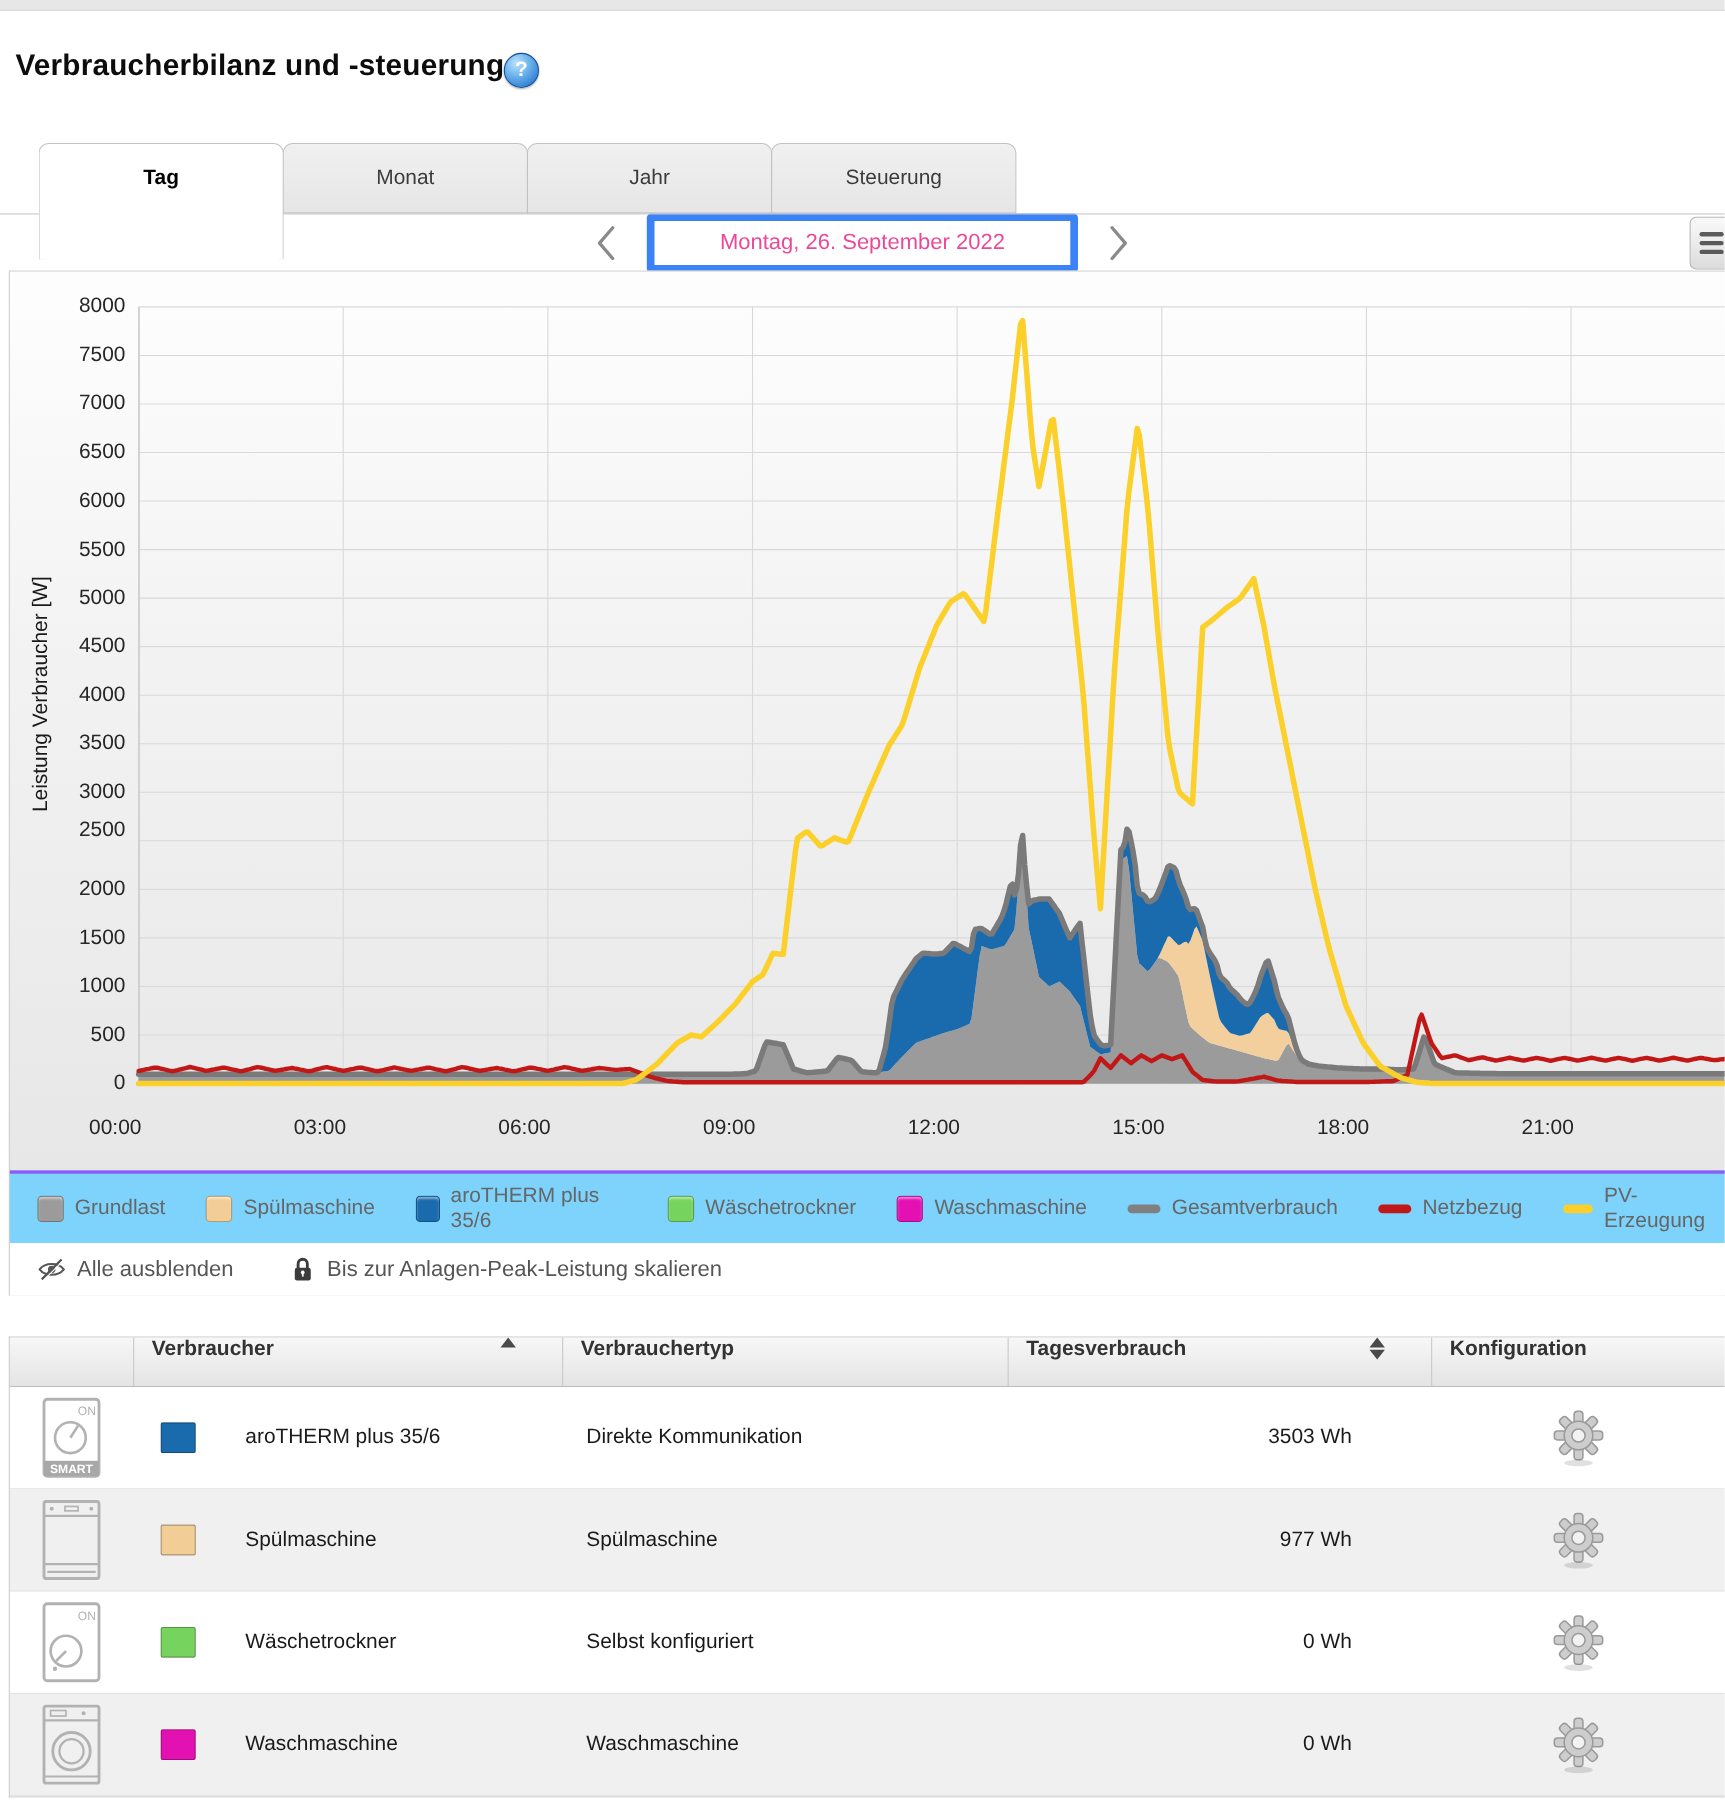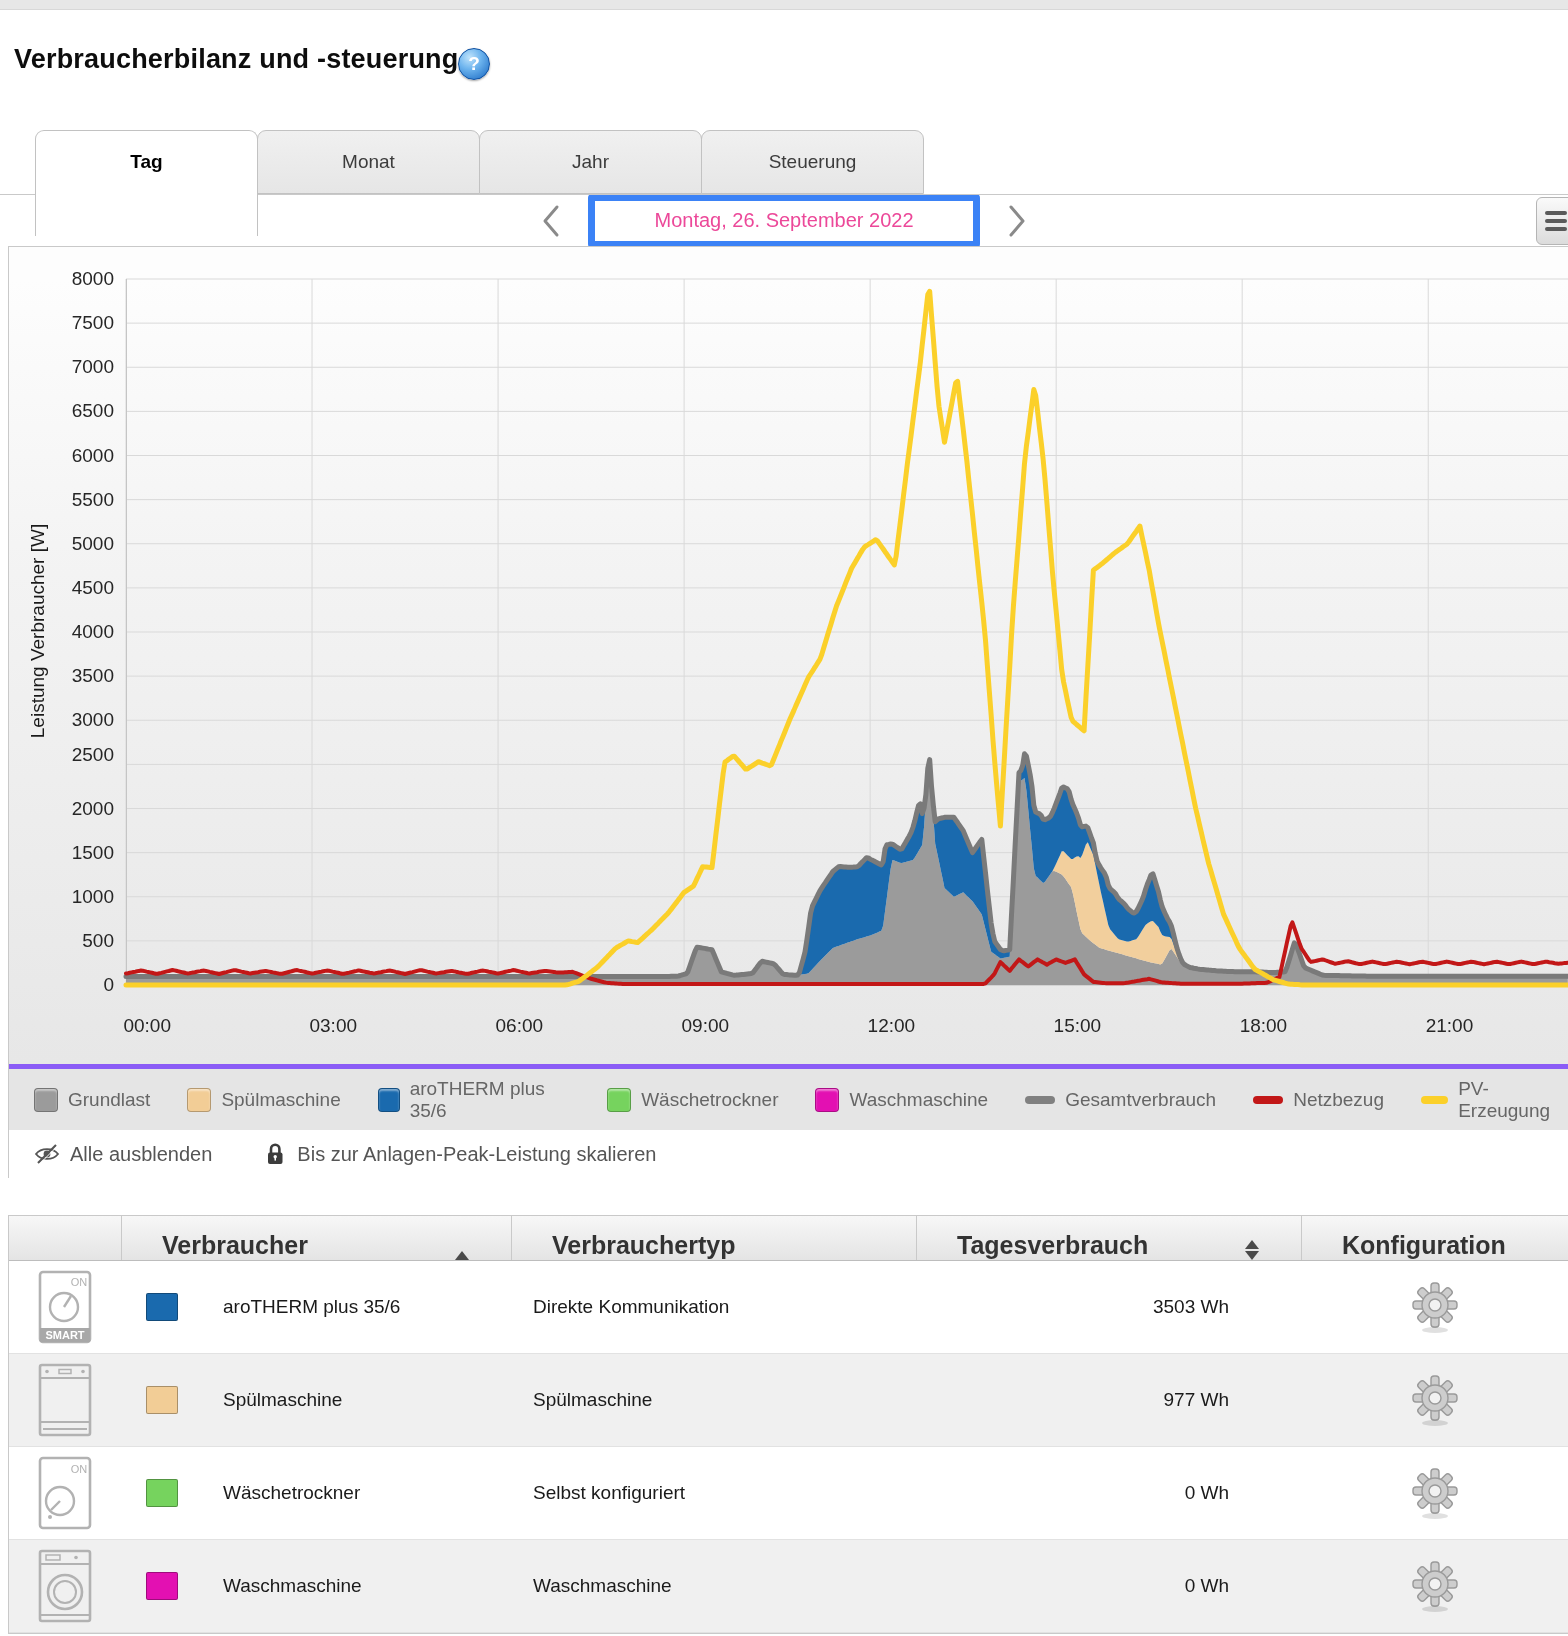--- a/index.html
+++ b/index.html
@@ -30,42 +30,42 @@
      background:linear-gradient(#fafafa,#dcdcdc);display:flex;flex-direction:column;align-items:flex-start;
      justify-content:center;gap:4px;padding-left:8px;box-sizing:border-box;cursor:pointer;}
   #chart-menu-button span{display:block;width:22px;height:4px;background:#5a5a5a;border-radius:2px;}
   
   #panel{position:absolute;left:8px;top:246px;width:1562px;height:932px;box-sizing:border-box;
      border:1px solid #c9c9c9;background:#fff;}
   #chart-zone{position:absolute;left:0;top:0;width:100%;height:817px;
      background:linear-gradient(#fdfdfd 4%,#f3f3f3 40%,#e7e7e7 100%);}
   #plot{position:absolute;left:117px;top:32px;width:1443px;height:706px;overflow:visible;}
   .ytick{position:absolute;width:100px;text-align:right;font-size:19px;color:#262626;}
-  .xtick{position:absolute;top:768px;width:90px;margin-left:-45px;text-align:right;font-size:19px;color:#262626;}
+  .xtick{position:absolute;top:768px;width:90px;margin-left:-45px;text-align:left;font-size:19px;color:#262626;}
   #ylabel{position:absolute;left:18px;top:737px;transform:rotate(-90deg);transform-origin:0 0;
      width:706px;text-align:center;font-size:19px;color:#1a1a1a;}
   
-  #legend-row{position:absolute;left:0;top:817px;width:100%;height:66px;border-top:5px solid #8b5cf6;background:#e5e5e5;
+  #legend-row{position:absolute;left:0;top:817px;width:100%;height:66px;border-top:3px solid #8b5cf6;background:#7dd3fc;
      display:flex;align-items:center;padding-left:25px;gap:37px;box-sizing:border-box;}
   .legend-item{display:flex;align-items:center;gap:10px;cursor:pointer;}
   .legend-box{width:24px;height:24px;border-radius:4px;box-sizing:border-box;border:1px solid rgba(0,0,0,.25);
      box-shadow:inset 0 2px 2px rgba(255,255,255,.45);}
   .legend-line{width:30px;height:8px;border-radius:4px;}
   .legend-label{font-size:19px;color:#666;}
   #controls-row{position:absolute;left:0;top:883px;width:100%;height:48px;background:#fff;
      display:flex;align-items:center;padding-left:25px;gap:29px;box-sizing:border-box;}
   .ctrl{display:flex;align-items:center;gap:10px;cursor:pointer;}
   .ctrl-label{font-size:20px;color:#555;}
   #ctrl-lock{margin-left:22px;}
   
   #table{position:absolute;left:8px;top:1215px;width:1560px;border:1px solid #c9c9c9;border-right:none;box-sizing:border-box;}
   #thead{display:grid;grid-template-columns:112px 390px 405px 385px 1fr;height:44px;
      background:linear-gradient(#f7f7f7,#e4e4e4);border-bottom:1px solid #bdbdbd;}
-  .th{display:flex;align-items:flex-end;font-size:25px;font-weight:bold;color:#333;border-left:1px solid #c9c9c9;
-     padding-left:40px;box-sizing:border-box;position:relative;cursor:pointer;}
+  .th{display:flex;align-items:flex-start;font-size:19px;font-weight:bold;color:#333;border-left:1px solid #c9c9c9;
+     padding-left:16px;box-sizing:border-box;position:relative;cursor:pointer;}
   .th:first-child{border-left:none;cursor:default;}
   .sort{position:absolute;right:42px;display:flex;flex-direction:column;gap:2px;}
   .tri-up{width:0;height:0;border-left:7px solid transparent;border-right:7px solid transparent;border-bottom:9px solid #4a4a4a;}
   .tri-down{width:0;height:0;border-left:7px solid transparent;border-right:7px solid transparent;border-top:9px solid #4a4a4a;}
   .row{display:grid;grid-template-columns:112px 390px 405px 385px 1fr;height:92px;border-bottom:1px solid #e2e2e2;}
   .row:nth-child(odd){background:#f0f0f0;}
   .row:nth-child(even){background:#fff;}
   .cell{display:flex;align-items:center;box-sizing:border-box;}
   .cell.icon{justify-content:center;}
   .cell.name{padding-left:25px;gap:45px;}

